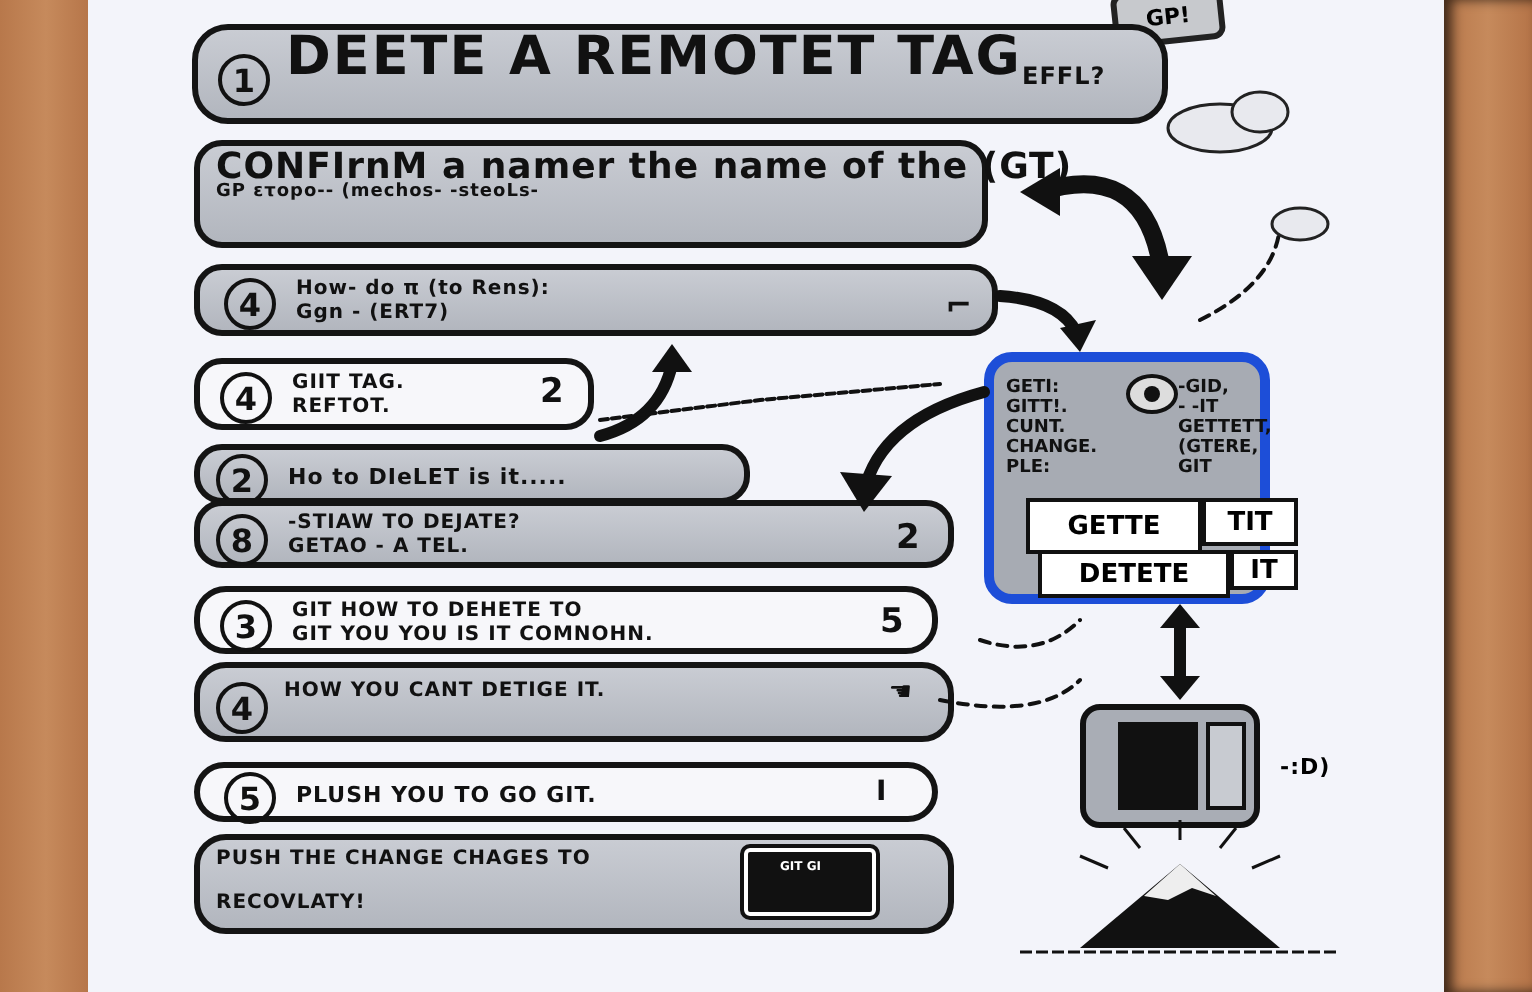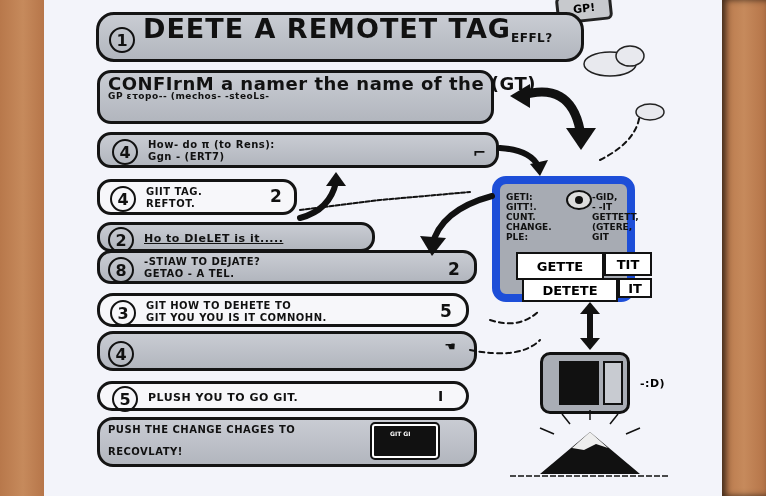--- a/index.html
+++ b/index.html
@@ -18,21 +18,21 @@
   .num{position:absolute;width:22px;height:22px;border:2px solid #111;border-radius:50%;
        display:flex;align-items:center;justify-content:center;font-size:16px;font-weight:bold;
        background:transparent;}
   .txt{position:absolute;font-size:10px;line-height:11px;letter-spacing:.5px;
        text-transform:uppercase;white-space:nowrap;}
   .title{font-size:27px;letter-spacing:1px;font-weight:900;}
   .small{font-size:9px;}
   .trail{position:absolute;font-size:17px;font-weight:bold;}
   svg.overlay{position:absolute;left:0;top:0;pointer-events:none;}
   .panel{position:absolute;left:492px;top:176px;width:143px;height:126px;
-         border:8px solid #1d4ed8;border-radius:14px;background:#a7abb3;box-sizing:border-box;}
+         border:5px solid #1d4ed8;border-radius:14px;background:#a7abb3;box-sizing:border-box;}
   .ptxt{position:absolute;font-size:9px;line-height:10px;font-weight:bold;color:#111;white-space:nowrap;}
   .pbtn{position:absolute;background:#fff;border:2px solid #111;box-sizing:border-box;
         font-weight:bold;font-size:13px;display:flex;align-items:center;justify-content:center;}
   .keycap{position:absolute;left:556px;top:-6px;width:50px;height:22px;
           border:3px solid #222;border-radius:6px;background:#c7c9cd;
           transform:rotate(-6deg);font-size:11px;font-weight:bold;display:flex;align-items:center;justify-content:center;}
 </style>
 </head>
 <body>
 
@@ -72,21 +72,21 @@
     </div>
   <div class="txt" style="left:46px;top:4px;">GIIT TAG.</div>
   <div class="txt" style="left:46px;top:16px;">REFTOT.</div>
   <div class="trail" style="left:170px;top:4px;">2</div>
 </div>
 
 <div class="box" style="left:97px;top:222px;width:278px;height:30px;">
   <div class="num" style="left:8px;top:2px;">
       <span>2</span>
     </div>
-  <div class="txt" style="left:44px;top:8px;font-size:11px;text-transform:none;text-decoration:underline;">Ho to DIeLET is it.....</div>
+  <div class="txt" style="left:44px;top:8px;font-size:11px;text-transform:none;">Ho to DIeLET is it.....</div>
 </div>
 
 <div class="box" style="left:97px;top:250px;width:380px;height:34px;">
   <div class="num" style="left:8px;top:4px;">
       <span>8</span>
     </div>
   <div class="txt" style="left:44px;top:3px;">-STIAW to DEJATE?</div>
   <div class="txt" style="left:44px;top:15px;">GETAO - a TeL.</div>
   <div class="trail" style="left:348px;top:6px;">2</div>
 </div>
@@ -97,20 +97,21 @@
     </div>
   <div class="txt" style="left:46px;top:4px;">GIT HOW to DEHETE TO</div>
   <div class="txt" style="left:46px;top:16px;">GIT YOU YOU IS IT COMNOHN.</div>
   <div class="trail" style="left:340px;top:5px;">5</div>
 </div>
 
 <div class="box" style="left:97px;top:331px;width:380px;height:40px;border-radius:16px;">
   <div class="num" style="left:8px;top:7px;">
       <span>4</span>
     </div>
+  <div class="txt" style="left:42px;top:6px;">HOW YOU CANT DETIGE IT.</div>
   <span style="position:absolute;right:18px;top:5px;font-size:13px;">☚</span>
 </div>
 
 <div class="box white" style="left:97px;top:381px;width:372px;height:30px;border-radius:16px;">
   <div class="num" style="left:12px;top:2px;">
       <span>5</span>
     </div>
   <div class="txt" style="left:48px;top:8px;font-size:11px;">PLUSH YOU TO GO GIT.</div>
   <div class="trail" style="left:338px;top:4px;font-size:14px;">I</div>
 </div>

